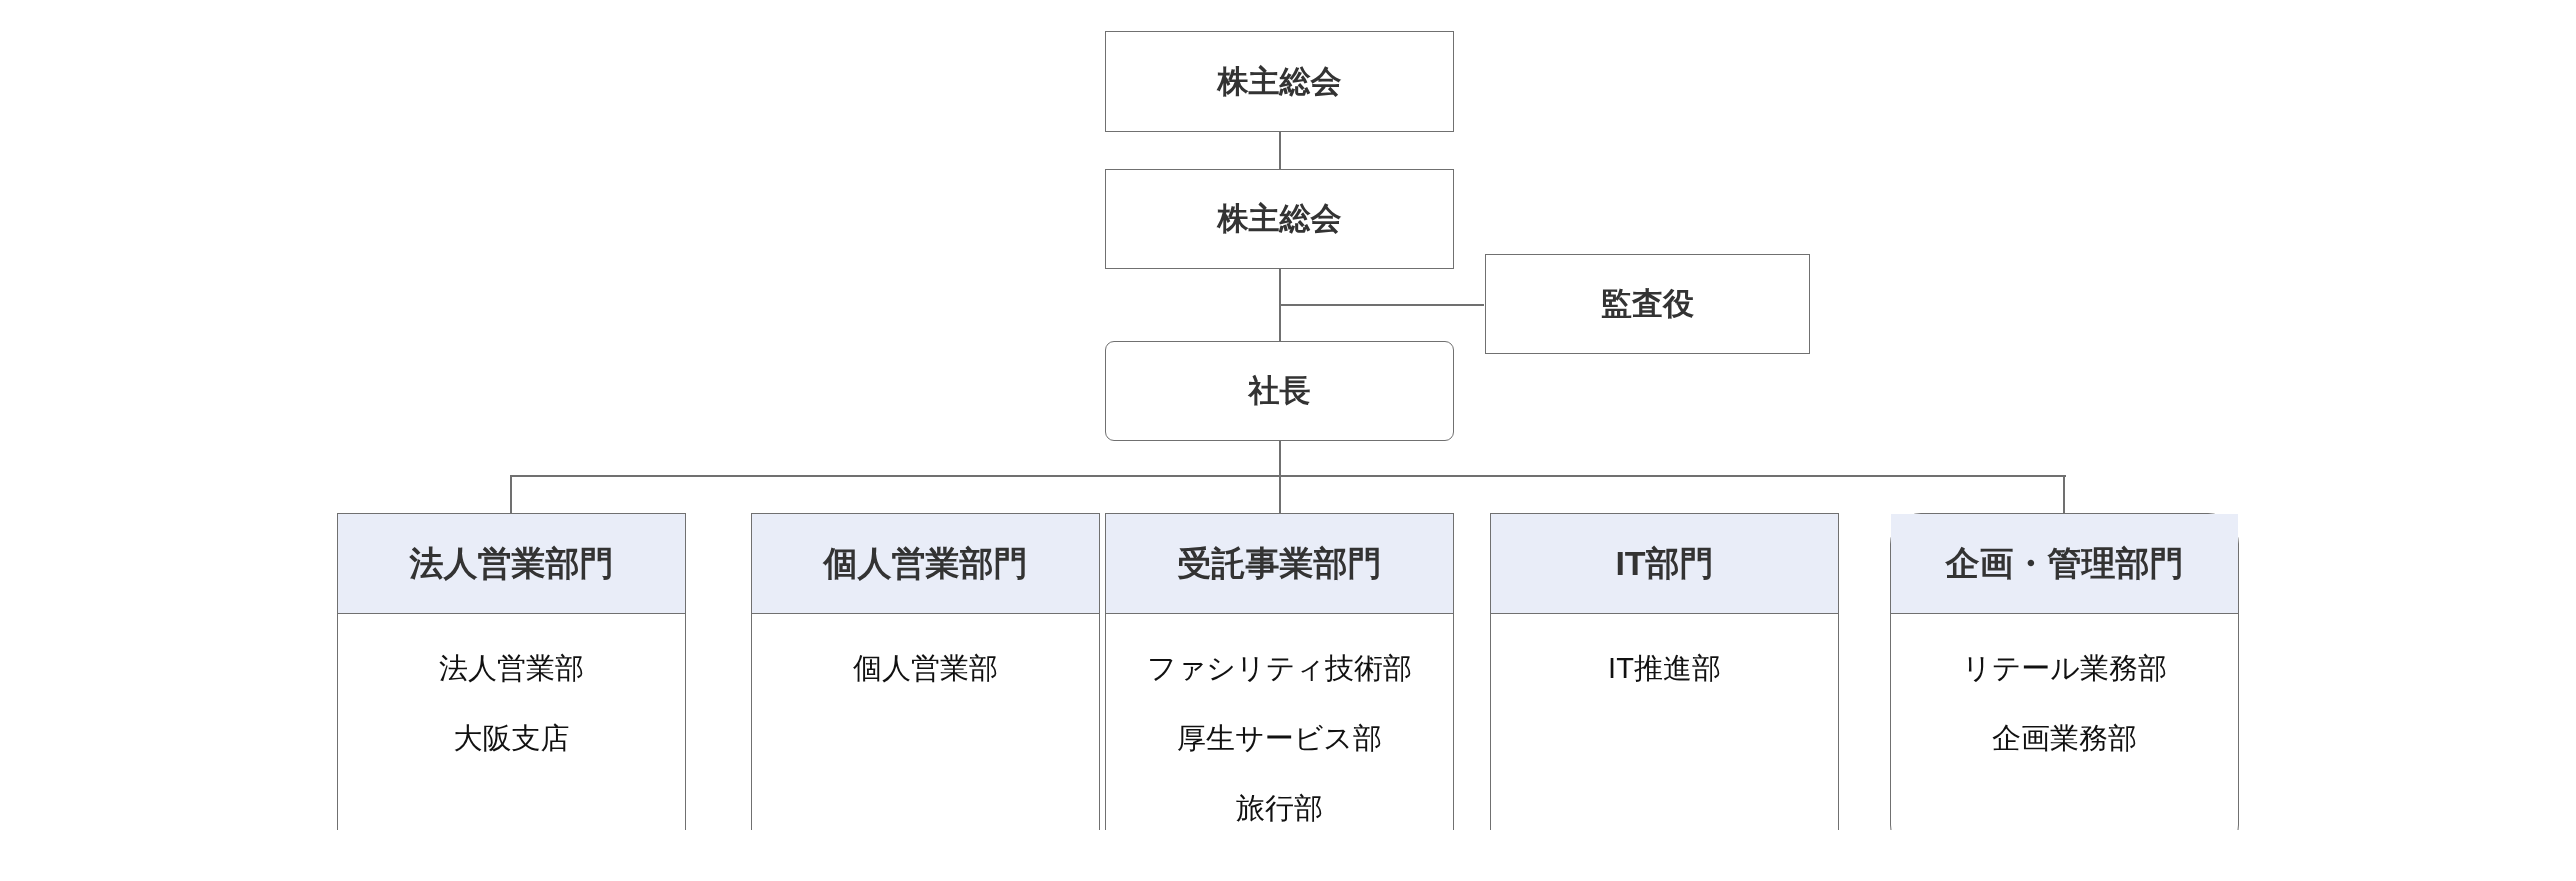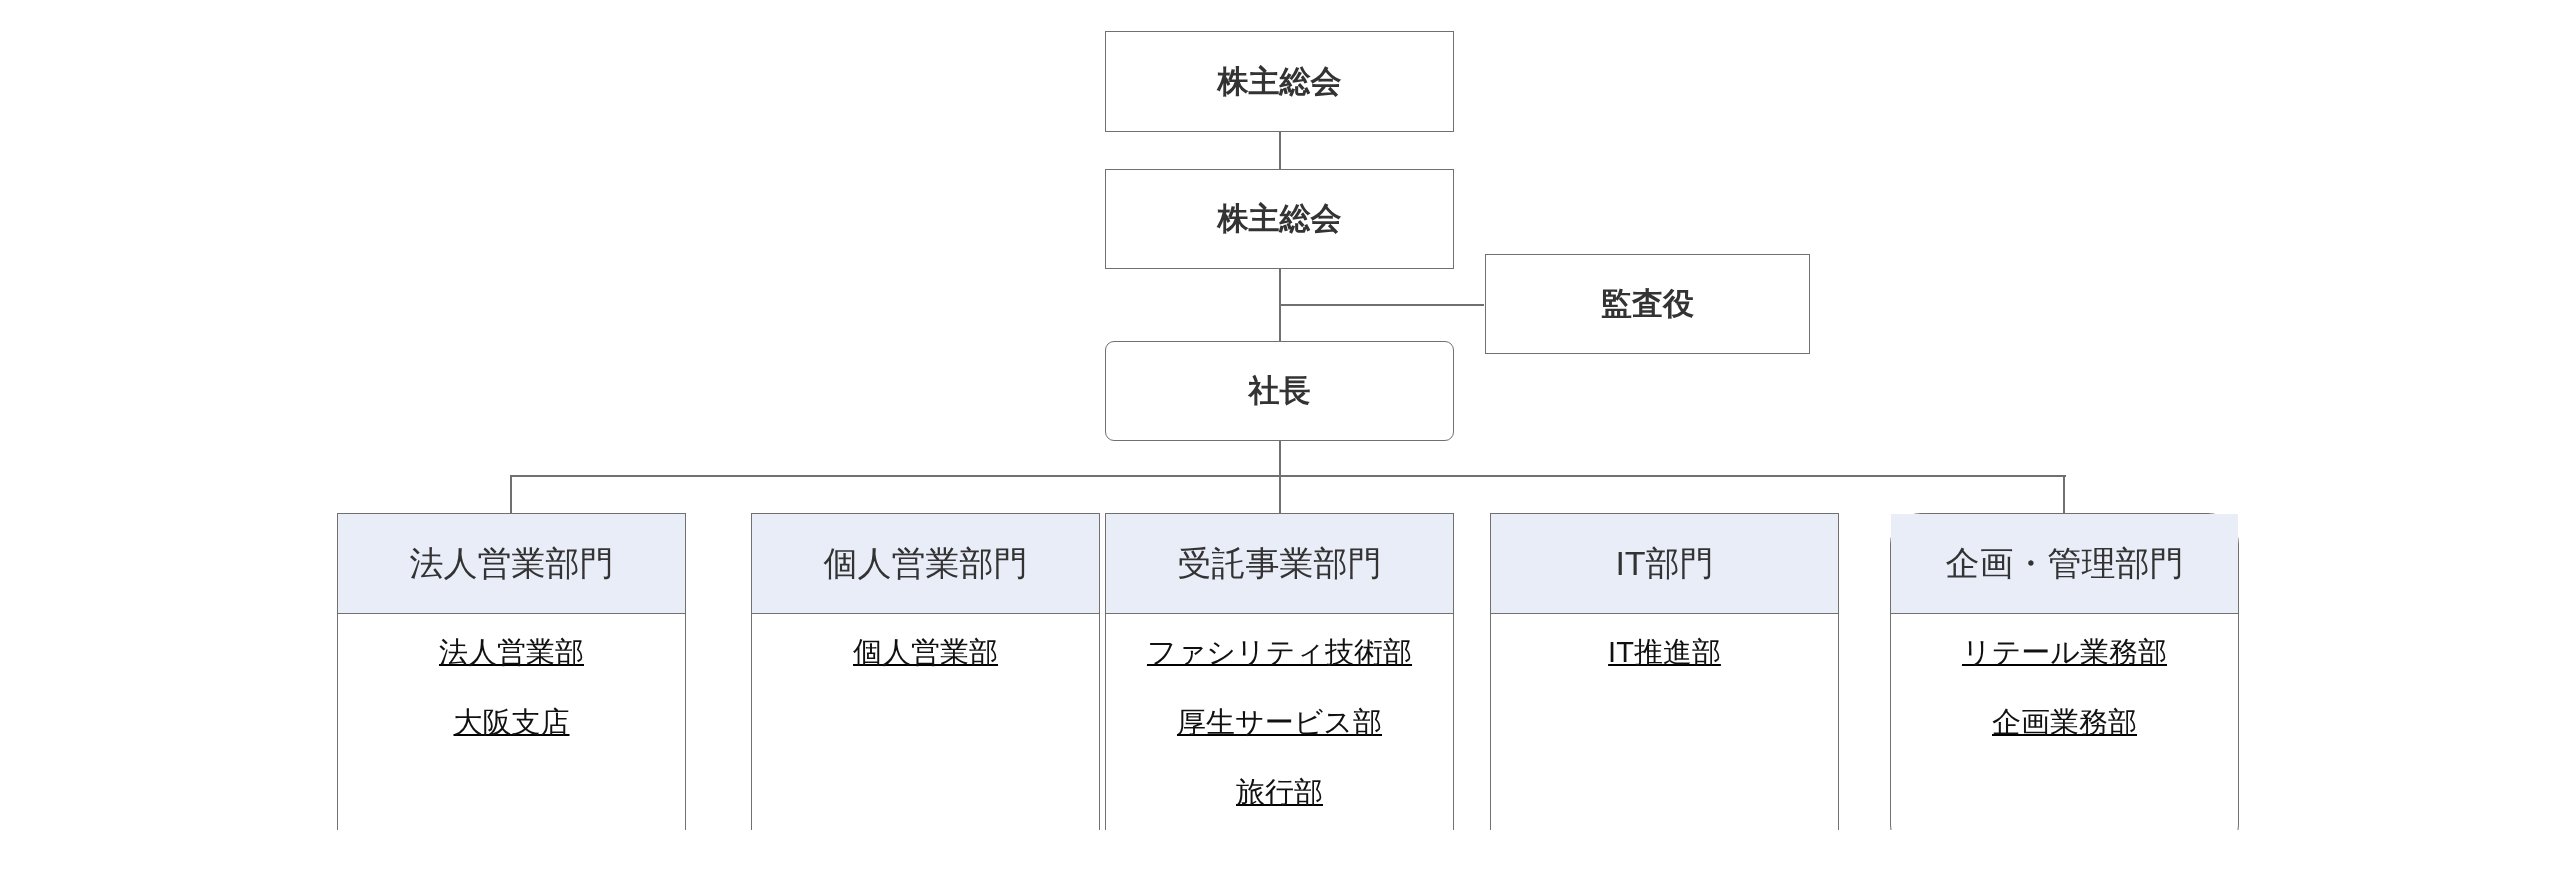--- a/index.html
+++ b/index.html
@@ -43,26 +43,26 @@
     border: 1.7px solid var(--line);
   }
   .division-header {
     box-sizing: border-box;
     height: 100px;
     background: var(--header-fill);
     border-bottom: 1.7px solid var(--line);
     display: flex;
     align-items: center;
     justify-content: center;
-    font-weight: normal;
+    font-weight: bold;
     font-size: 34px;
     color: var(--heading-text);
     text-align: center;
   }
-  .division-body { padding-top: 4px; text-decoration: underline; }
+  .division-body { padding-top: 20px; }
   .dept-item {
     height: 70px;
     display: flex;
     align-items: center;
     justify-content: center;
     font-size: 29px;
     color: var(--body-text);
     text-align: center;
   }
 </style>

